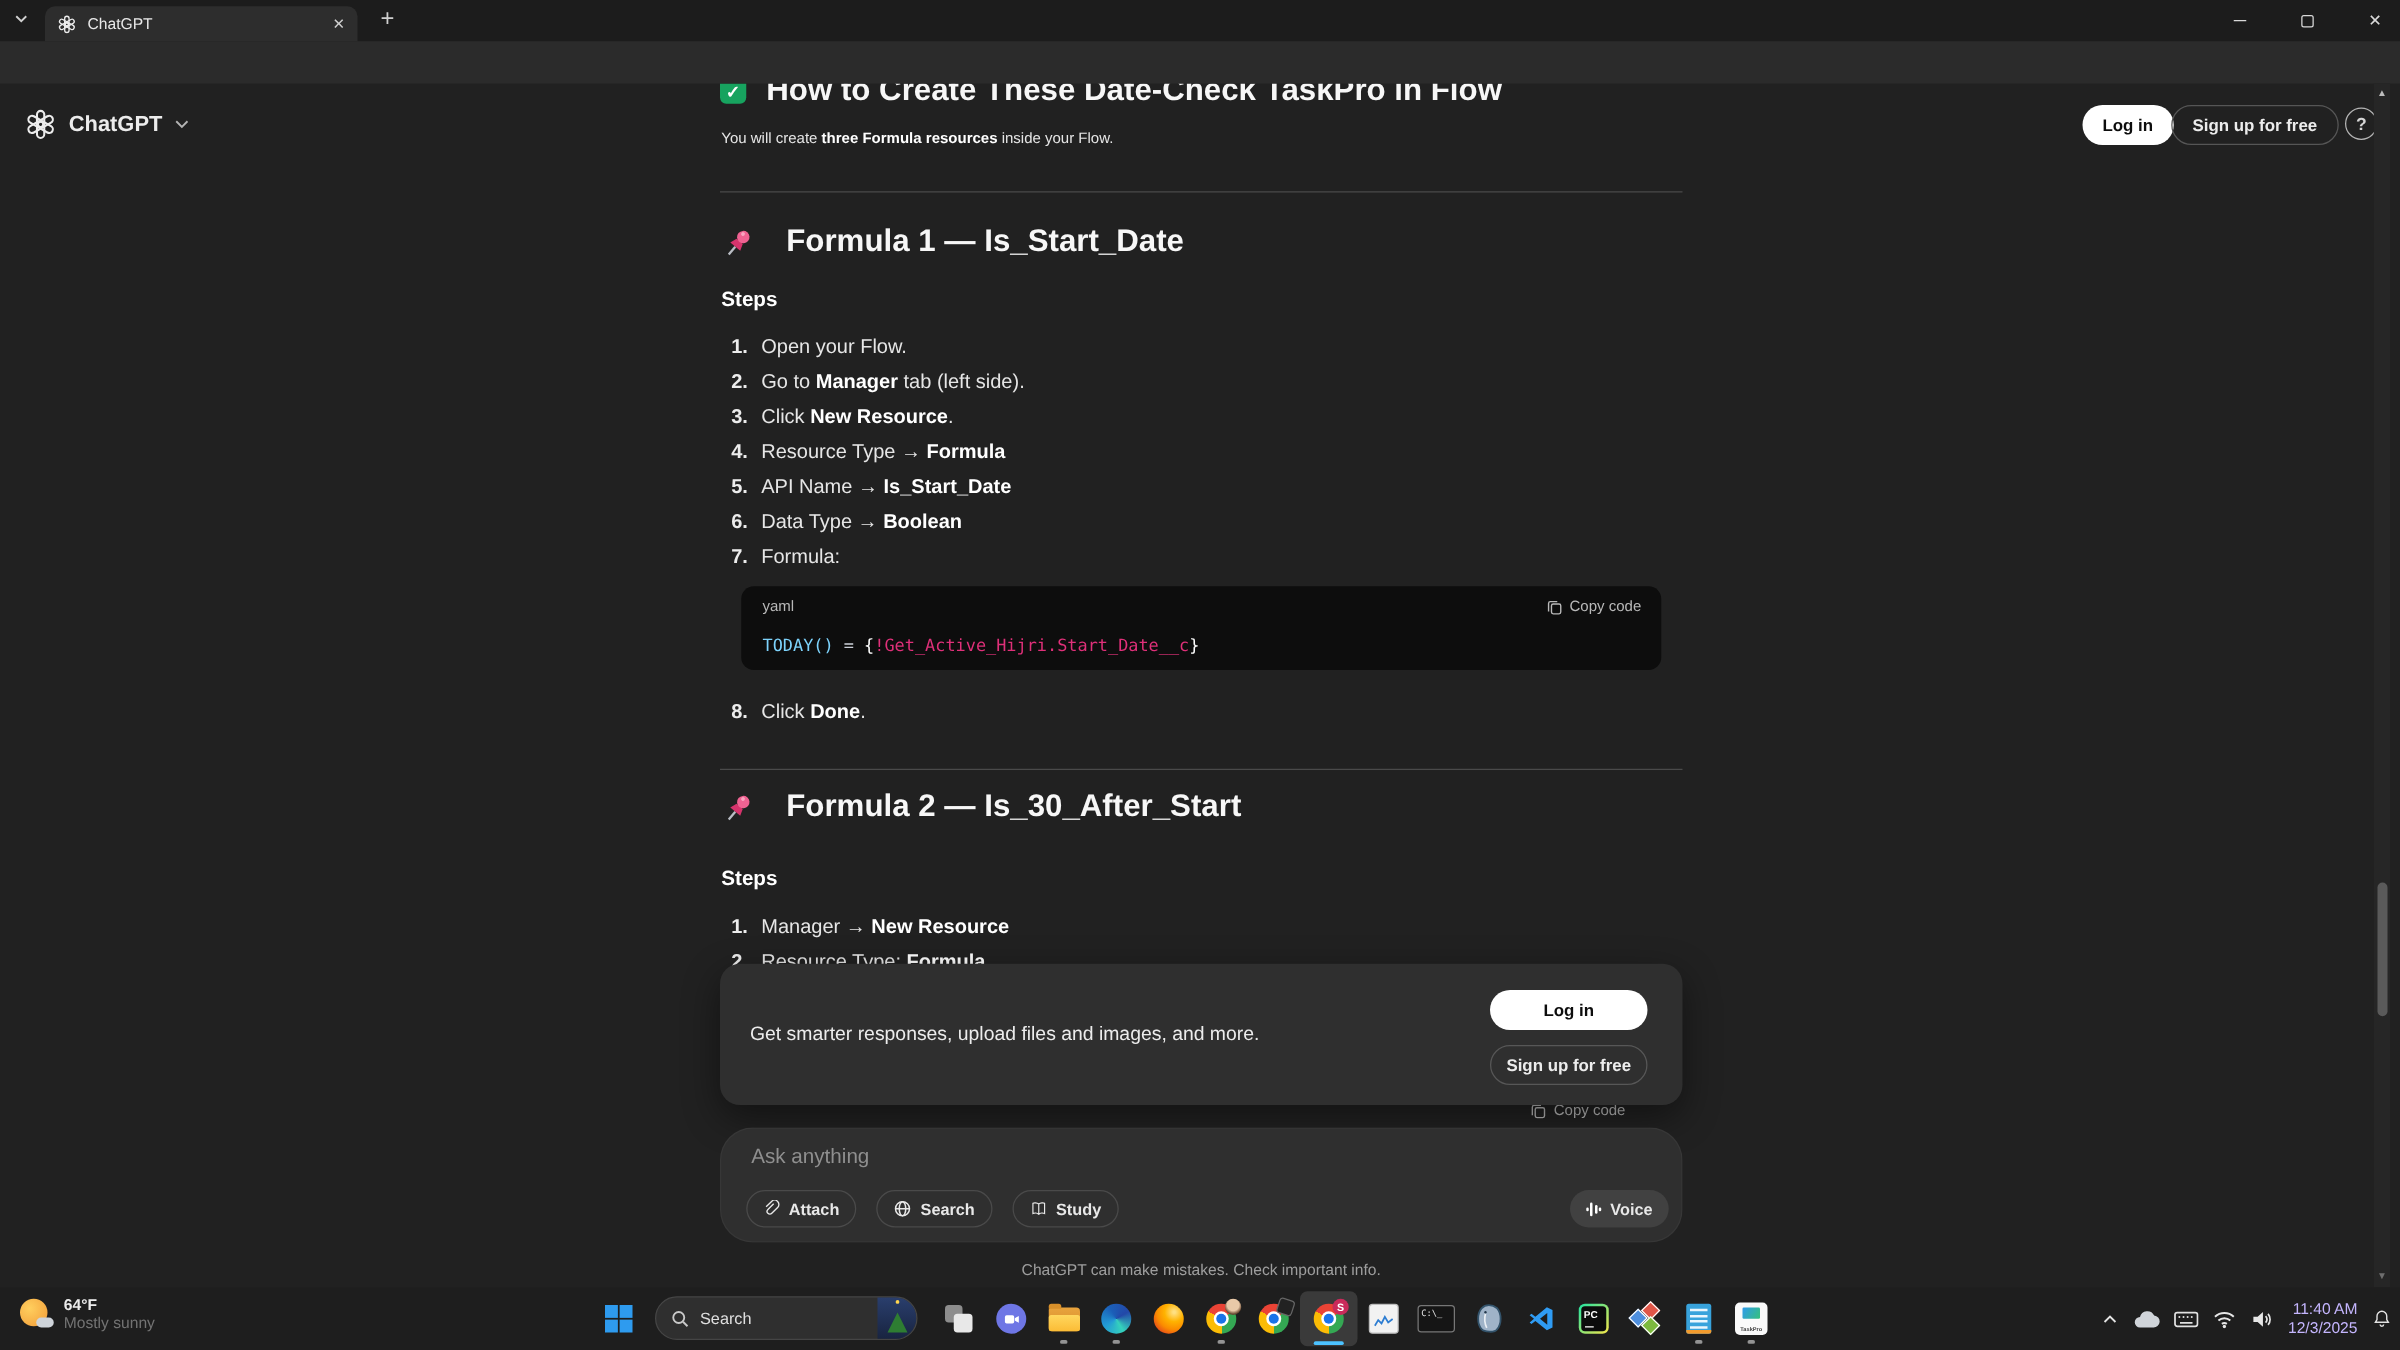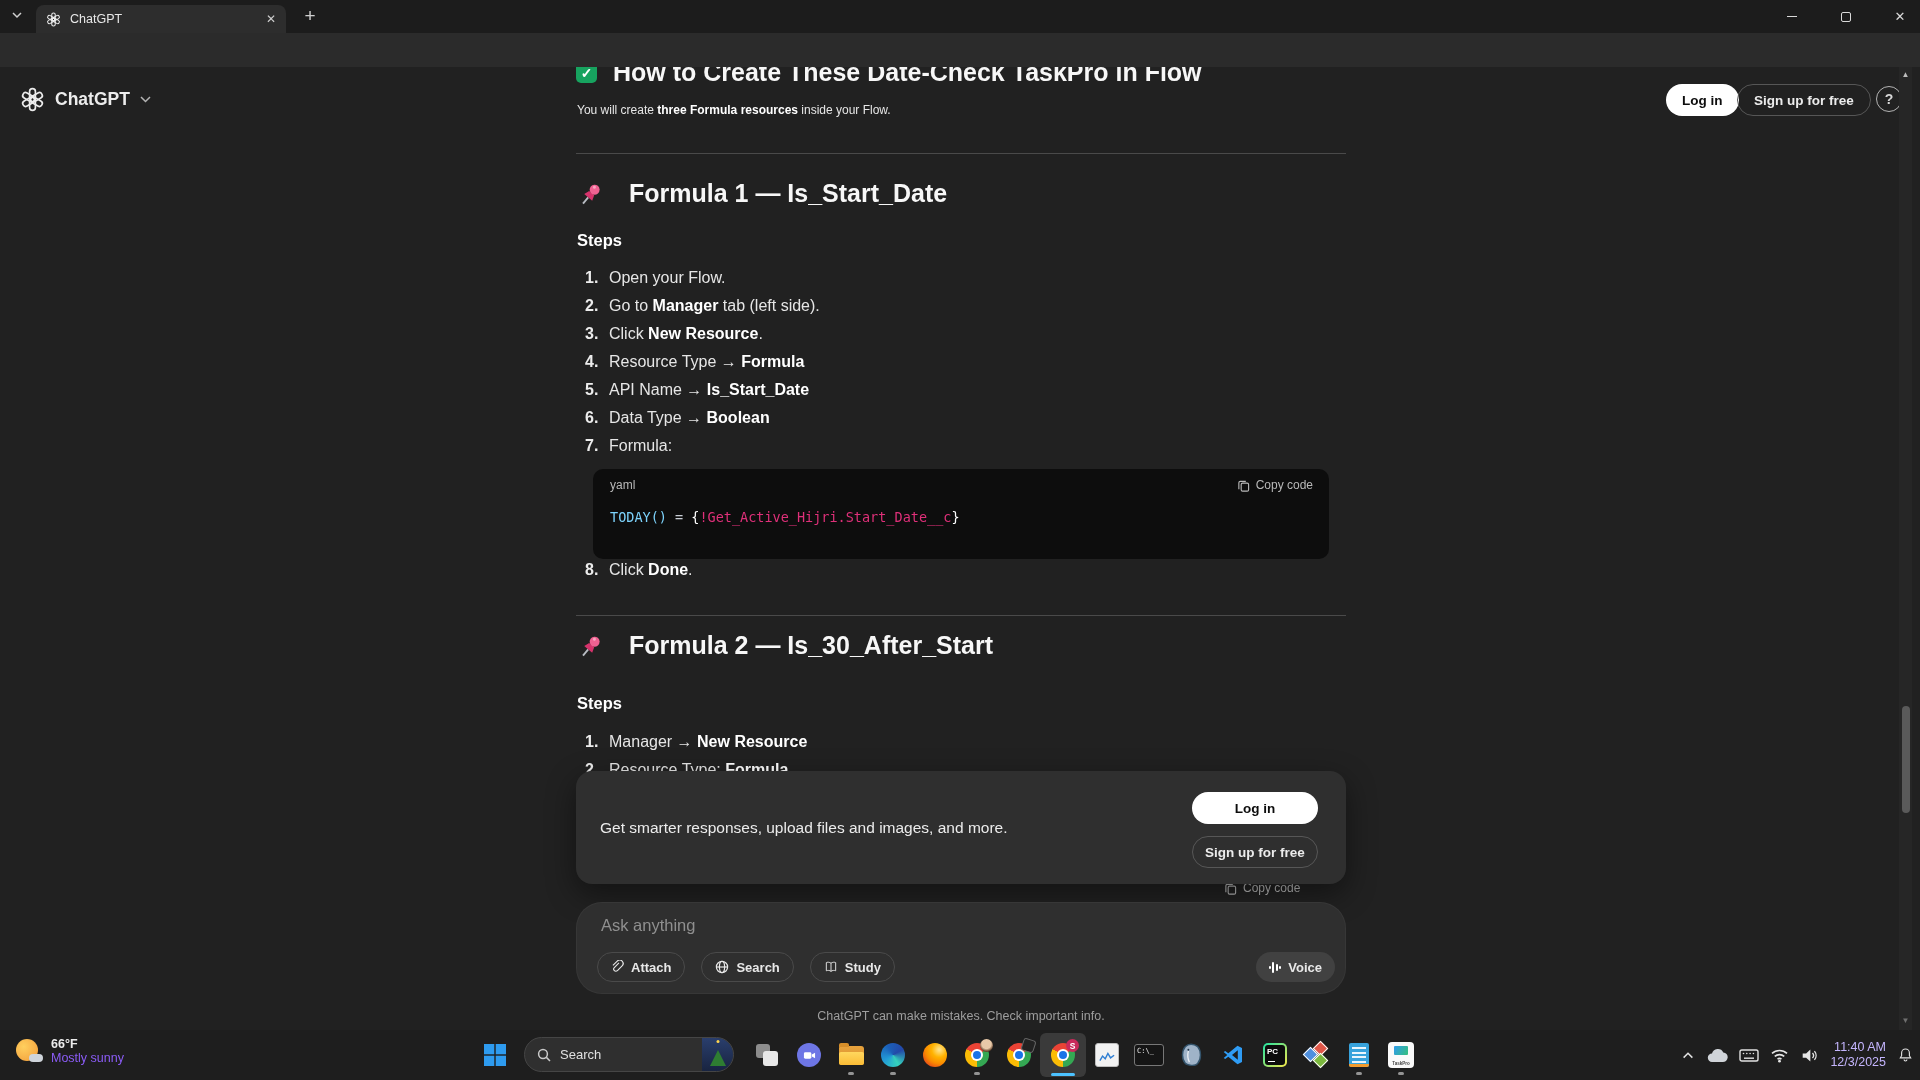--- a/index.html
+++ b/index.html
@@ -40,21 +40,21 @@
 .h2txt{font-size:25px;font-weight:700;color:#f7f7f7;white-space:nowrap}
 .checkbox{width:21px;height:21px;background:#17a35f;border-radius:5px;display:flex;align-items:center;justify-content:center;color:#fff;font-size:14px;font-weight:700}
 #intro{position:absolute;left:577px;top:36px;font-size:12px;color:#e6e6e6}
 .hr{position:absolute;left:576px;width:770px;height:1px;background:#4a4a4a}
 .fhead{position:absolute;left:578px;display:flex;align-items:center;gap:25px}
 .steps-label{position:absolute;left:577px;font-size:16.5px;font-weight:700;color:#fff}
 .list{position:absolute;left:585px}
 .li{display:flex;height:28px;align-items:center;font-size:16px;color:#e6e6e6;white-space:nowrap}
 .li .num{font-weight:700;width:24px;color:#ececec;flex:none}
 .b{font-weight:700;color:#fff}
-#codeblock{position:absolute;left:593px;top:402px;width:736px;height:90px;background:#0d0d0d;border-radius:10px}
+#codeblock{position:absolute;left:593px;top:402px;width:736px;height:67px;background:#0d0d0d;border-radius:10px}
 .code-head{display:flex;align-items:center;justify-content:space-between;padding:9px 16px 0 17px}
 .code-lang{font-size:12px;color:#b9b9b9}
 .copybtn{display:flex;align-items:center;gap:6px;font-size:12px;color:#b9b9b9}
 .codeline{padding:17px 0 0 17px;font-family:"DejaVu Sans Mono",monospace;font-size:13.5px;white-space:pre}
 .tok-fn{color:#7dd3fc}.tok-op{color:#c8cdd5}.tok-br{color:#fff}.tok-var{color:#df3079}
 #sliver{position:absolute;left:1224px;top:814px;display:flex;align-items:center;gap:6px;font-size:12px;color:#b9b9b9;z-index:3}
 #overlay{position:absolute;left:576px;top:704px;width:770px;height:113px;background:#2f2f2f;border-radius:16px;z-index:5;box-shadow:0 10px 30px rgba(0,0,0,.45);display:flex;align-items:center}
 #overlay .msg{font-size:15.5px;color:#ececec;margin-left:24px}
 .ov-btns{position:absolute;right:28px;top:21px;display:flex;flex-direction:column;gap:12px}
 .ov-btn{width:126px;height:32px;border-radius:16px;display:flex;align-items:center;justify-content:center;font-size:13.5px;font-weight:600}
@@ -71,21 +71,21 @@
 #sb{position:absolute;right:8px;top:0;width:13px;height:963px;background:#262626}
 #sb .thumb{position:absolute;left:2.5px;top:639px;width:8px;height:107px;background:#5a5a5a;border-radius:4px}
 #sb .ar{position:absolute;left:0;width:13px;text-align:center;font-size:8px}
 
 #taskbar{position:absolute;left:0;top:1030px;width:1920px;height:50px;background:#1e1e1e}
 #weather{position:absolute;left:16px;top:7px;display:flex;align-items:center;gap:9px}
 .wicon{position:relative;width:26px;height:26px}
 .wsun{position:absolute;left:0;top:1px;width:22px;height:22px;border-radius:50%;background:radial-gradient(circle at 35% 35%,#ffcf5e,#f29b38)}
 .wcloud{position:absolute;right:-1px;bottom:2px;width:14px;height:8px;background:#cfd4da;border-radius:5px}
 #weather .wt1{font-size:12.5px;font-weight:700;color:#ececec;line-height:14px}
-#weather .wt2{font-size:12.5px;color:#8b5cf6;line-height:14px}
+#weather .wt2{font-size:12.5px;color:#737373;line-height:14px}
 #start{position:absolute;left:483px;top:13px}
 #tsearch{position:absolute;left:524px;top:7px;width:210px;height:35px;background:#2f2f2f;border:1px solid #454545;border-radius:18px;display:flex;align-items:center;overflow:hidden}
 #tsearch .stx{font-size:13px;color:#e0e0e0;margin-left:9px;flex:1}
 .streepic{width:31px;height:35px;background:linear-gradient(180deg,#2a3f6e,#18233f);position:relative;flex:none}
 .streepic i{position:absolute;left:50%;bottom:6px;transform:translateX(-50%);width:0;height:0;border-left:8px solid transparent;border-right:8px solid transparent;border-bottom:16px solid #2e7d32}
 .streepic u{position:absolute;left:50%;top:3px;transform:translateX(-50%);width:3px;height:3px;background:#ffd54f;border-radius:50%}
 #ticons{position:absolute;left:746px;top:3px;height:44px;display:flex;align-items:center}
 .tcell{position:relative;width:42px;height:44px;display:flex;align-items:center;justify-content:center}
 .tcell.active{background:#3a3a3a;border-radius:6px;width:46px}
 .dot{position:absolute;bottom:2px;left:50%;transform:translateX(-50%);width:6px;height:3px;border-radius:2px;background:#949494}
@@ -383,21 +383,21 @@
   </div>
 </div>
 
 <div id="taskbar">
   <div id="weather">
     <span class="wicon">
         <i class="wsun"></i>
         <i class="wcloud"></i>
       </span>
     <span>
-        <div class="wt1">66°F</div>
+        <div class="wt1">64°F</div>
         <div class="wt2">Mostly sunny</div>
       </span>
   </div>
 
   <span id="start">
     <svg width="24" height="24" viewBox="0 0 24 24">
         <rect x="1" y="1" width="10.3" height="10.3" fill="#2e9bef"></rect>
         <rect x="12.7" y="1" width="10.3" height="10.3" fill="#2e9bef"></rect>
         <rect x="1" y="12.7" width="10.3" height="10.3" fill="#2e9bef"></rect>
         <rect x="12.7" y="12.7" width="10.3" height="10.3" fill="#2e9bef"></rect>

